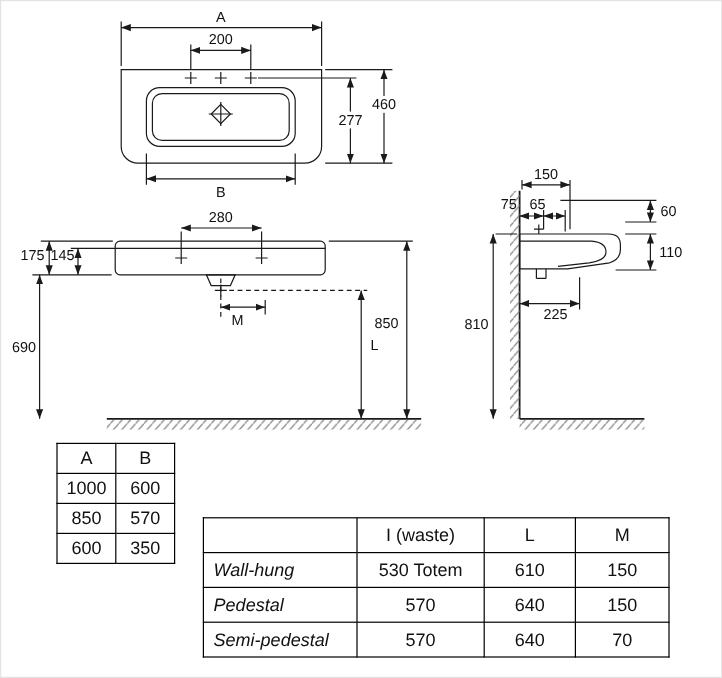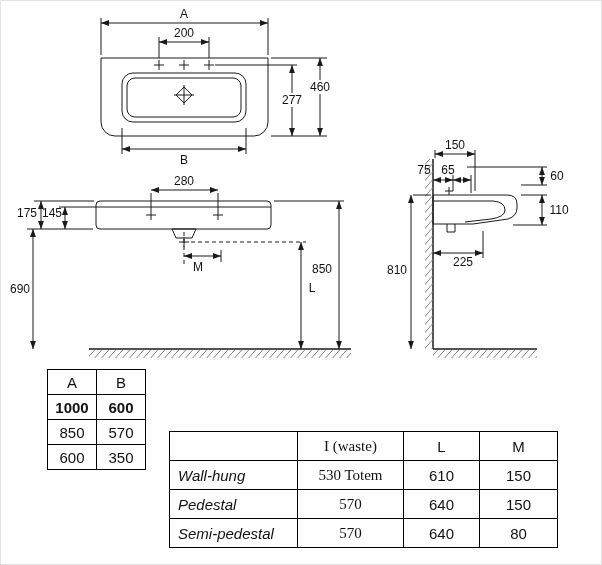--- a/index.html
+++ b/index.html
@@ -14,29 +14,29 @@
   }
   svg { position:absolute; left:0; top:0; }
   svg text { font-family:"Liberation Sans", sans-serif; font-size:12px; fill:#111; }
 
   table { border-collapse:collapse; background:#fff; }
   .ab { position:absolute; left:46px; top:368px; }
   .ab th, .ab td {
     border:1.5px solid #000; width:49px; height:25px;
     text-align:center; font-size:15px; font-weight:normal; color:#111;
   }
-  .ab tr.hl td { font-weight:bold; }
+  .ab tr.hl td { font-weight:normal; }
 
   .mount { position:absolute; left:168px; top:430px; }
   .mount th, .mount td {
     border:1.5px solid #000; height:29px;
     text-align:center; font-size:15px; font-weight:normal; color:#111;
   }
   .mount .c-type  { width:128px; text-align:left; padding-left:8px;font-style:italic; }
-  .mount .c-waste { width:106px;font-family:Liberation Serif, serif; }
+  .mount .c-waste { width:106px; }
   .mount .c-l     { width:76px; }
   .mount .c-m     { width:78px; }
 </style>
 </head>
 <body>
 
 <div class="sheet">
 
   <svg width="602" height="565" viewBox="0 0 602 565">
     <defs>
@@ -234,18 +234,18 @@
     <tr>
       <td class="c-type">Pedestal</td>
       <td class="c-waste">570</td>
       <td class="c-l">640</td>
       <td class="c-m">150</td>
     </tr>
     <tr>
       <td class="c-type">Semi-pedestal</td>
       <td class="c-waste">570</td>
       <td class="c-l">640</td>
-      <td class="c-m">80</td>
+      <td class="c-m">70</td>
     </tr>
   </tbody>
     </table>
 
 </div>
 
 </body></html>

